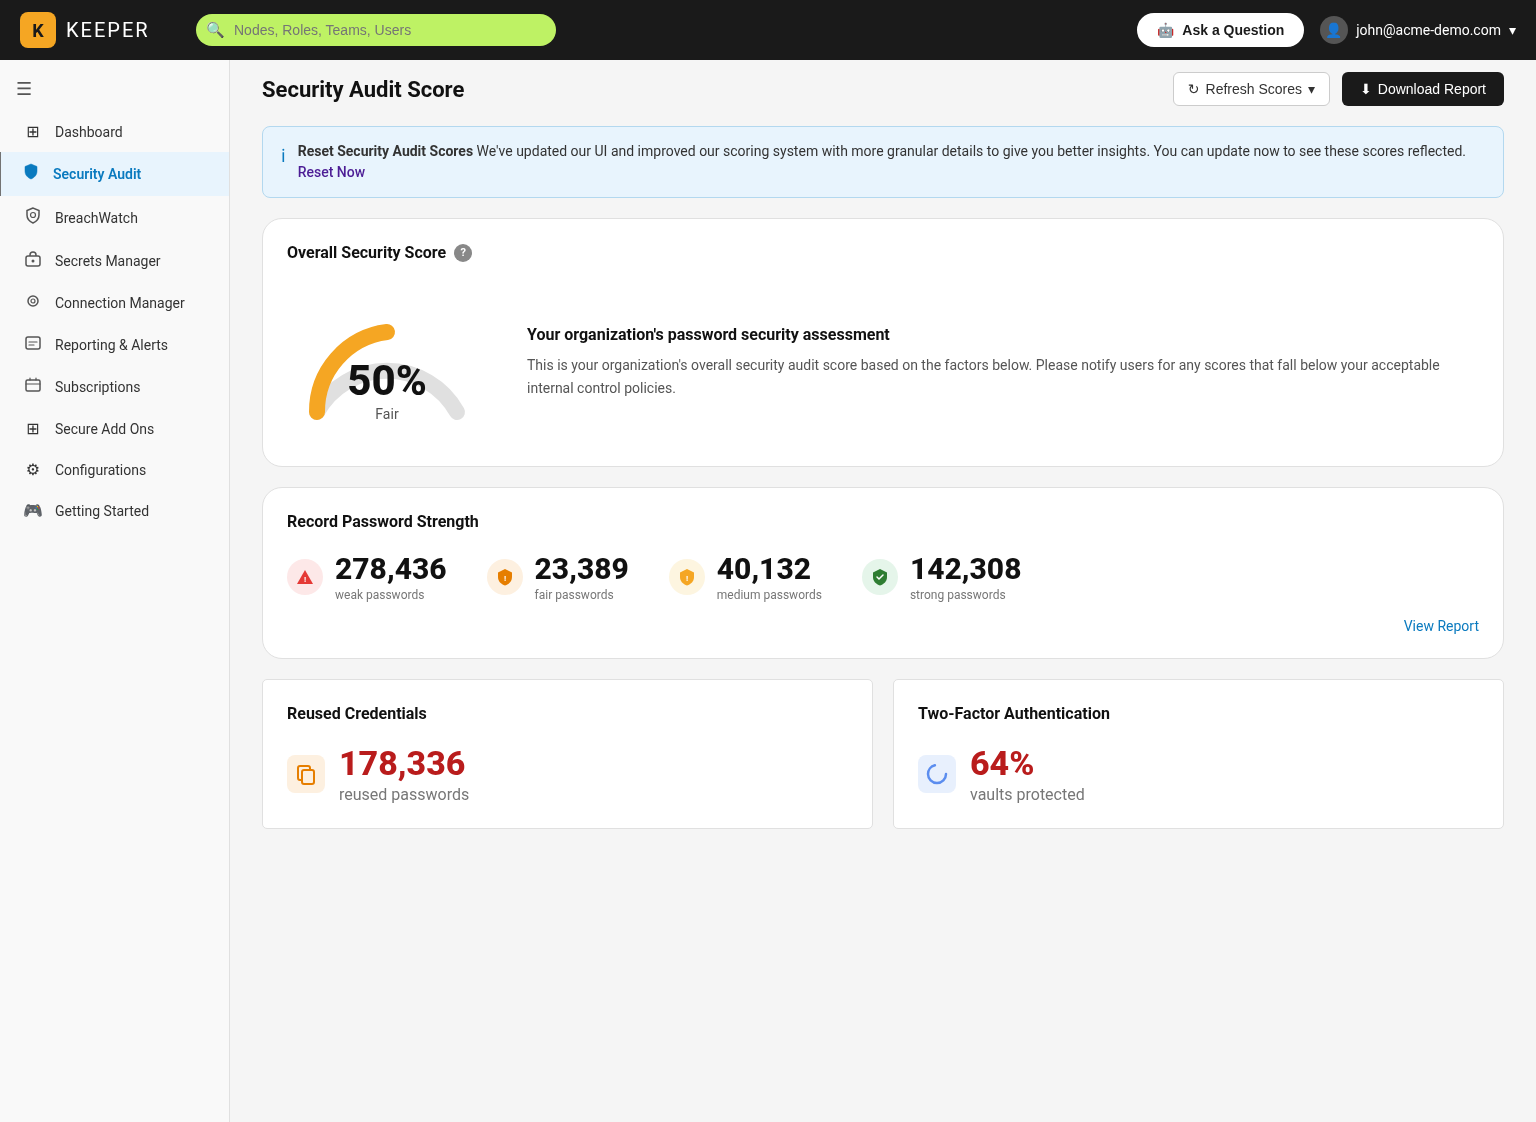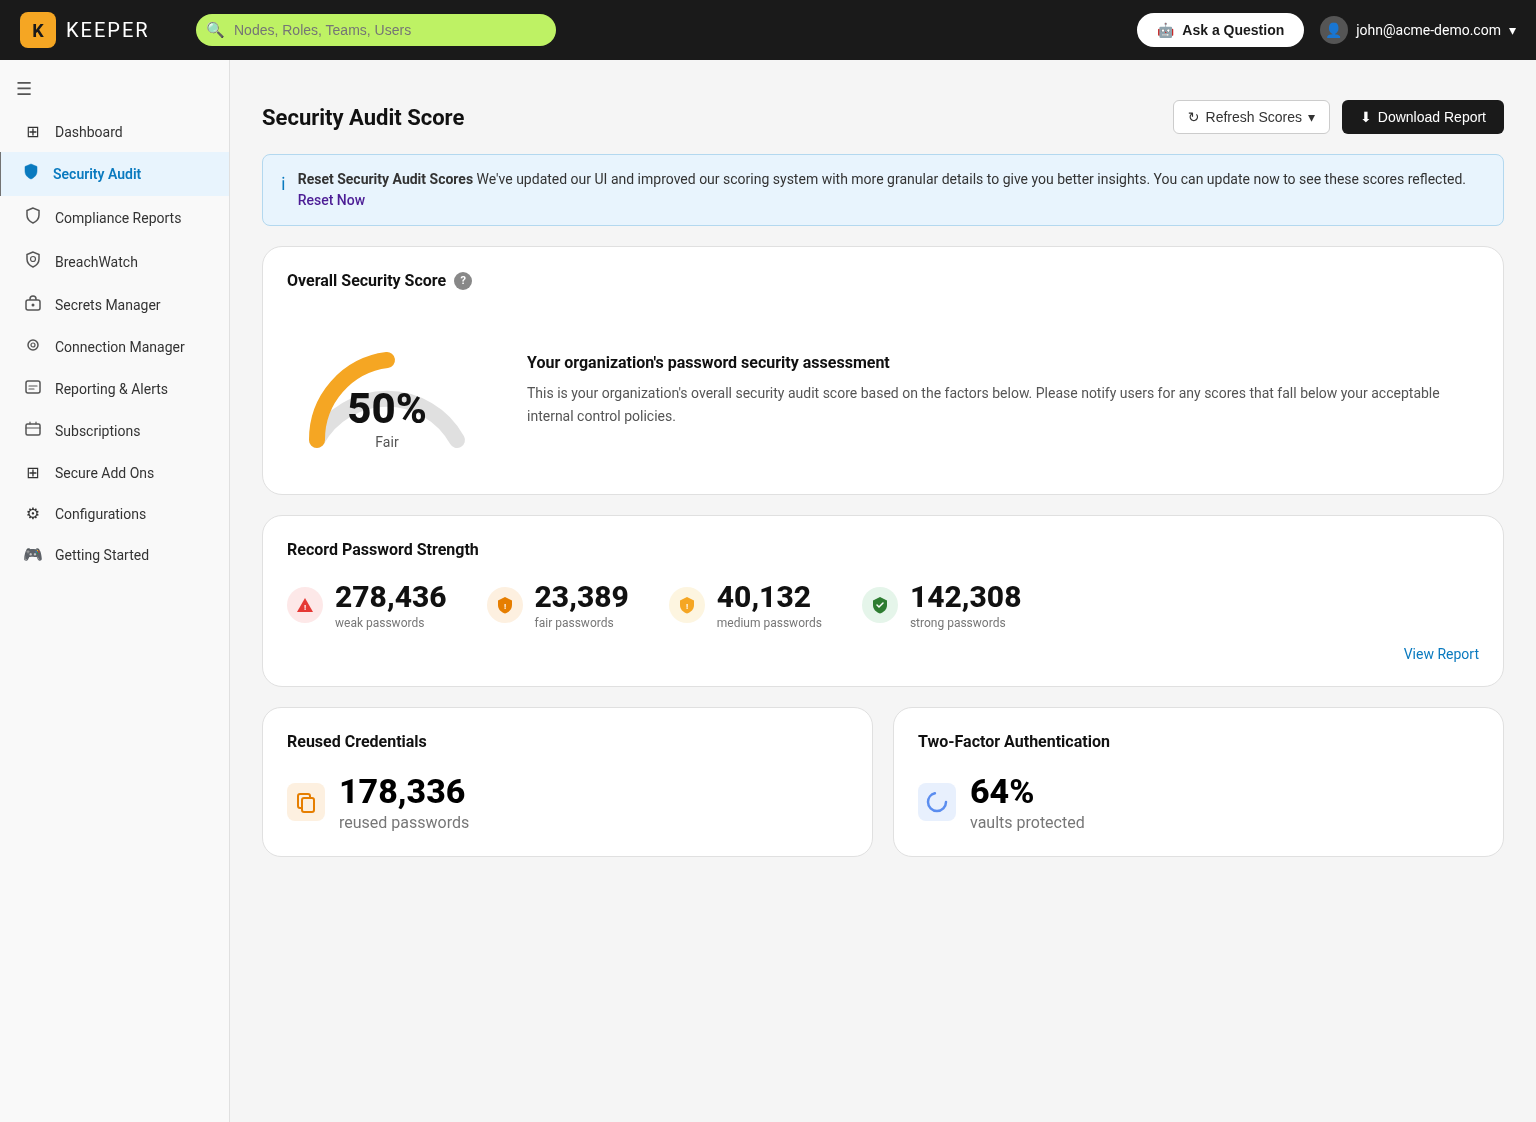--- a/index.html
+++ b/index.html
@@ -148,21 +148,21 @@
       font-size: 16px;
       width: 20px;
       text-align: center;
       flex-shrink: 0;
     }
 
     
     .content {
       flex: 1;
       overflow-y: auto;
-      padding: 40px 32px;
+      padding: 12px 32px;
       background: #f5f5f5;
     }
 
     
     .page-header {
       display: flex;
       align-items: center;
       justify-content: space-between;
       margin-bottom: 20px;
     }
@@ -346,21 +346,21 @@
 
     
     .bottom-cards {
       display: flex;
       gap: 20px;
     }
     .bottom-card {
       flex: 1;
       background: white;
       border: 1px solid #e0e0e0;
-      border-radius: 19px;
+      border-radius: 5px;
       padding: 24px;
     }
     .bottom-card-title {
       font-size: 16px;
       font-weight: 700;
       color: #111;
       margin-bottom: 20px;
     }
     .bottom-stat {
       display: flex;
@@ -375,21 +375,21 @@
       align-items: center;
       justify-content: center;
       font-size: 20px;
       flex-shrink: 0;
     }
     .icon-reused { background: #fdf0e0; }
     .icon-tfa { background: #e8f0fd; }
     .bottom-stat-value {
       font-size: 34px;
       font-weight: 800;
-      color: #000000;
+      color: #b91c1c;
     }
     .bottom-stat-label {
       font-size: 16px;
       color: #777;
       margin-top: 2px;
     }
   </style>
 </head>
 <body>
 
@@ -429,28 +429,20 @@
         <svg width="16" height="18" viewBox="0 0 16 18" fill="none">
             <path d="M8 1L2 3.5V8c0 4 2.5 6.5 6 8 3.5-1.5 6-4 6-8V3.5L8 1z" fill="#0a7abf" stroke="#0a7abf" stroke-width="0.5"></path>
           </svg>
       </span>
       <span>Security Audit</span>
     </div>
     <div class="sidebar-item">
       <span class="sidebar-icon">
         <svg width="16" height="18" viewBox="0 0 16 18" fill="none">
             <path d="M8 1L2 3.5V8c0 4 2.5 6.5 6 8 3.5-1.5 6-4 6-8V3.5L8 1z" stroke="#555" stroke-width="1.5"></path>
-          </svg>
-      </span>
-      <span>Compliance Reports</span>
-    </div>
-    <div class="sidebar-item">
-      <span class="sidebar-icon">
-        <svg width="16" height="18" viewBox="0 0 16 18" fill="none">
-            <path d="M8 1L2 3.5V8c0 4 2.5 6.5 6 8 3.5-1.5 6-4 6-8V3.5L8 1z" stroke="#555" stroke-width="1.5"></path>
             <circle cx="8" cy="8" r="2.5" stroke="#555" stroke-width="1.2"></circle>
           </svg>
       </span>
       <span>BreachWatch</span>
     </div>
     <div class="sidebar-item">
       <span class="sidebar-icon">
         <svg width="16" height="16" viewBox="0 0 16 16" fill="none">
             <rect x="1" y="5" width="14" height="10" rx="2" stroke="#555" stroke-width="1.5"></rect>
             <path d="M5 5V4a3 3 0 016 0v1" stroke="#555" stroke-width="1.5"></path>

